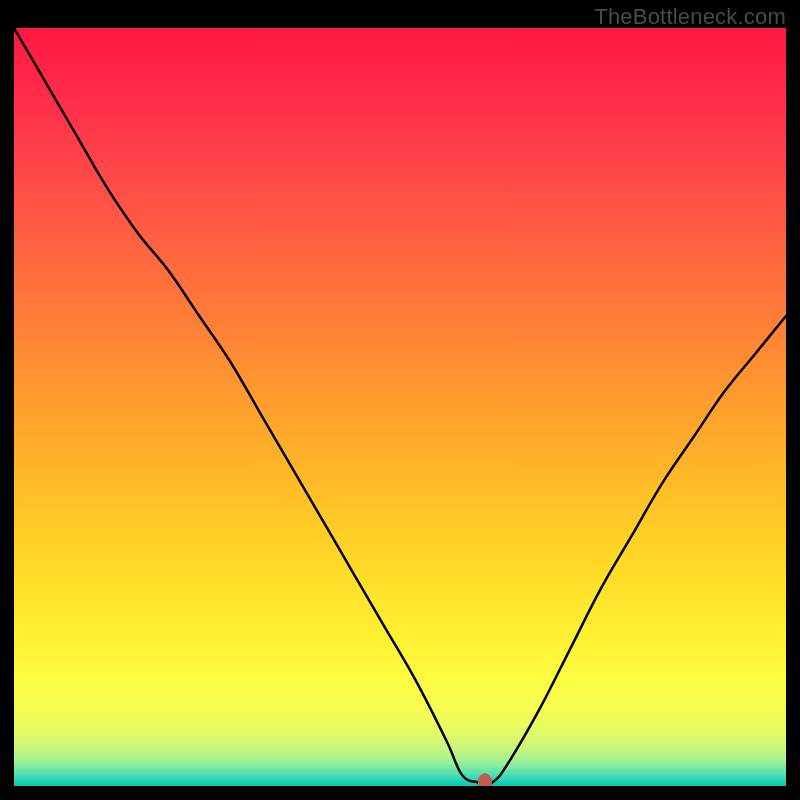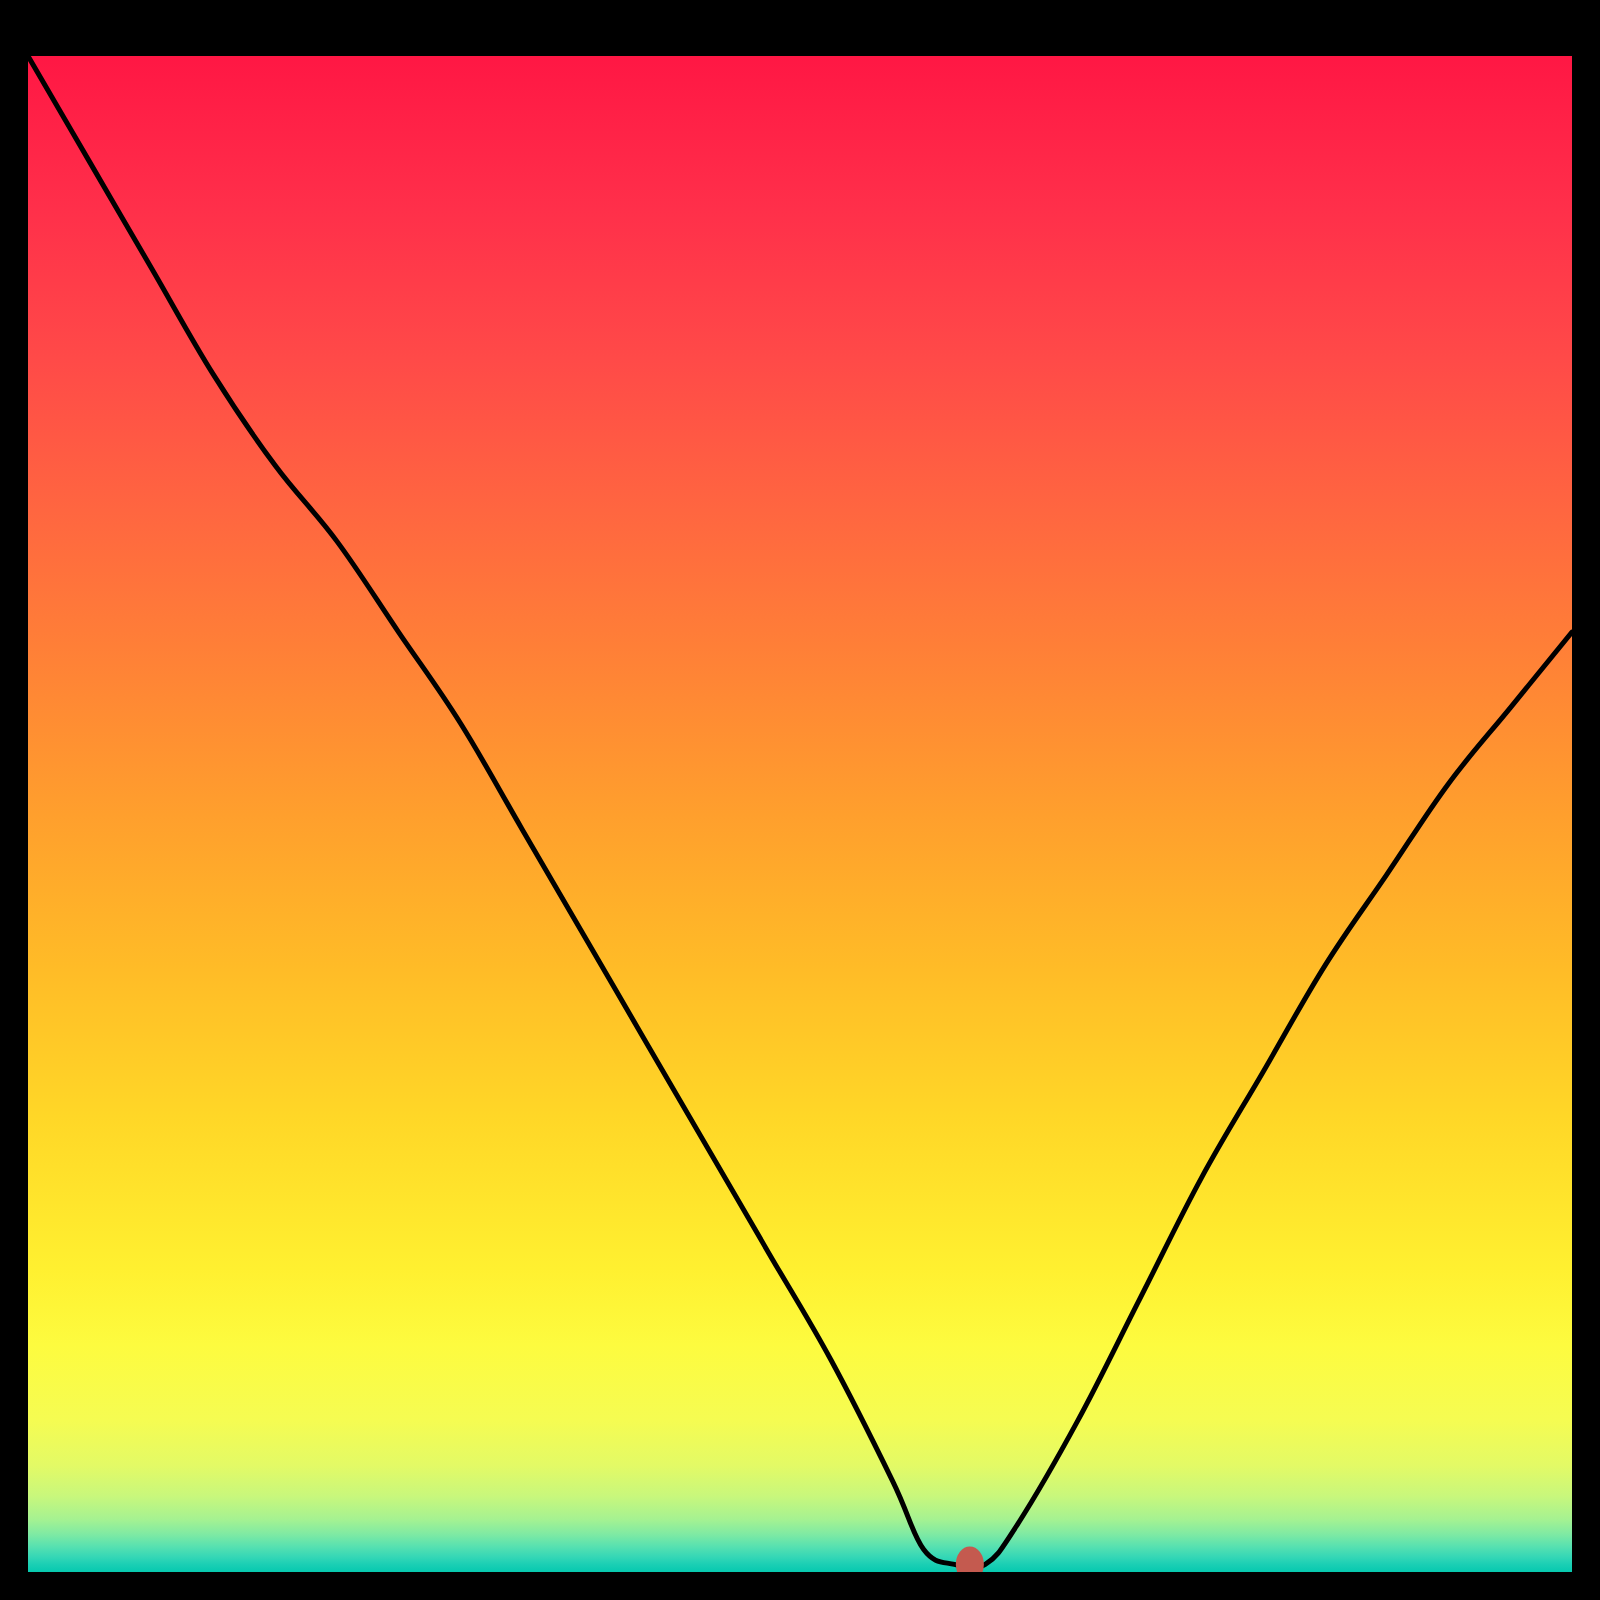--- a/index.html
+++ b/index.html
@@ -37,20 +37,21 @@
   }
   .plot svg {
     display: block;
     width: 772px;
     height: 758px;
   }
 </style>
 </head>
 <body>
 <div class="frame">
+  <div class="watermark">TheBottleneck.com</div>
 
   <div class="plot">
     <svg id="chart-svg" viewBox="0 0 772 758" preserveAspectRatio="none">
       <defs>
         <linearGradient id="bg-grad" x1="0" y1="0" x2="0" y2="1">
 
         <stop offset="0%" stop-color="#ff1744"></stop>
             <stop offset="10%" stop-color="#ff2f4a"></stop>
             <stop offset="20%" stop-color="#ff4a48"></stop>
             <stop offset="30%" stop-color="#ff6640"></stop>

